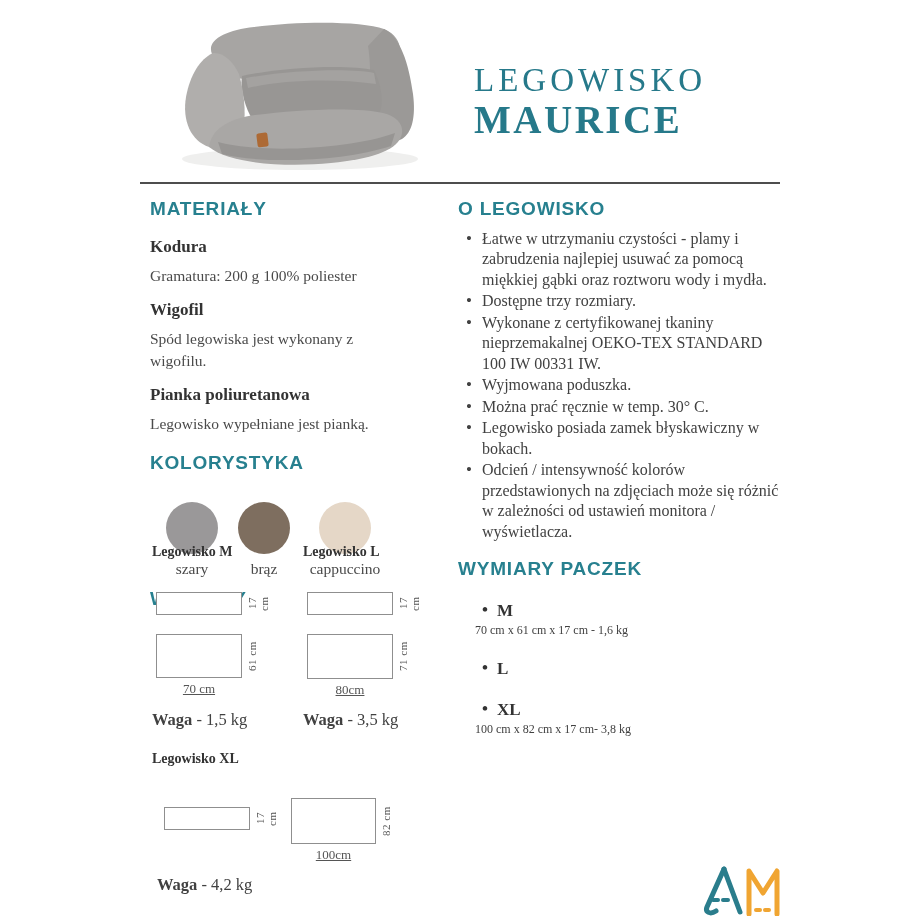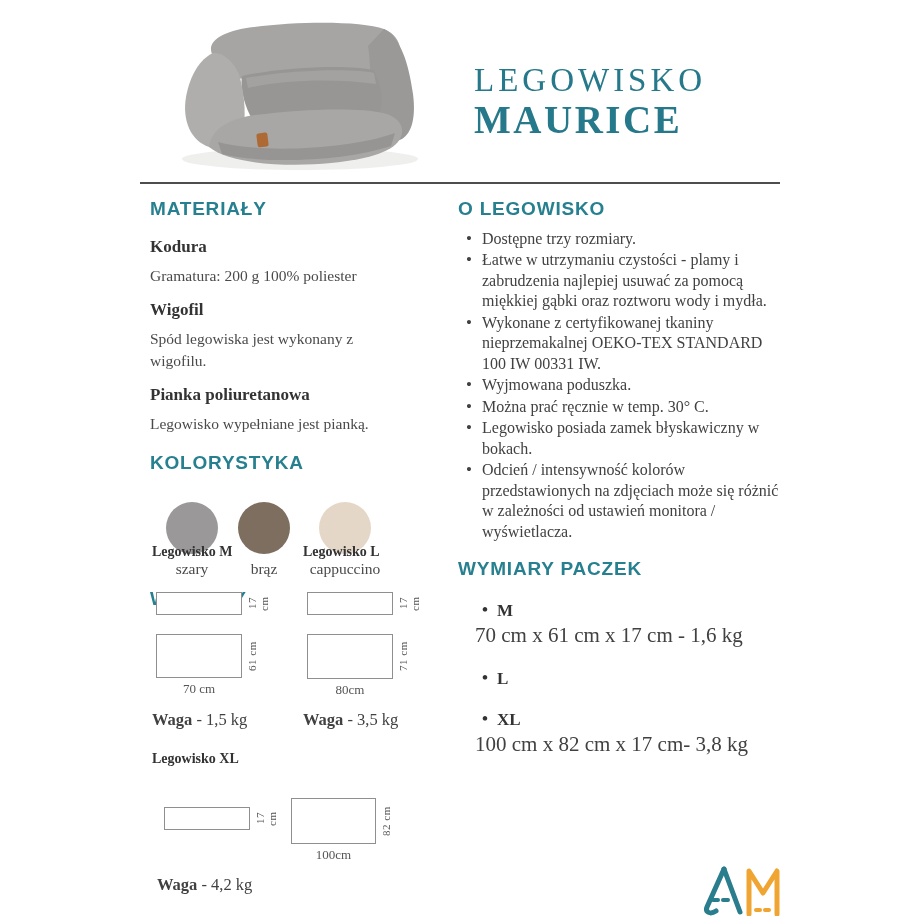--- a/index.html
+++ b/index.html
@@ -31,36 +31,36 @@
   .swatch-label { position:absolute; top:86px; font-size:15.5px; color:#4a4a4a; text-align:center; }
 
   .wymiary-h { margin-top:12px; }
 
   
   .diagrams { position:absolute; left:150px; top:540px; width:310px; height:370px; }
   .size-name { position:absolute; font-size:14px; font-weight:700; color:#333333; }
   .dim-rect { position:absolute; border:1px solid #8f8f8f; background:#ffffff; }
   .vlabel { position:absolute; writing-mode:vertical-rl; transform:rotate(180deg);
             font-size:11px; color:#555555; text-align:center; letter-spacing:0.5px; }
-  .wlabel { position:absolute; font-size:13px; color:#555555; text-align:center; }
+  .wlabel { position:absolute; font-size:13px; color:#555555; text-align:center;text-decoration:underline; }
   .waga { position:absolute; font-size:16.5px; color:#414141; }
   .waga b { font-weight:700; }
 
   
   .right-col { position:absolute; left:458px; top:198px; width:326px; }
   .oprod-list { list-style:none; margin-top:9px; }
   .oprod-list li { position:relative; padding-left:24px; font-size:16px; line-height:1.28;
                    color:#414141; margin-bottom:1px; }
   .oprod-list li::before { content:"\2022"; position:absolute; left:8px; top:-1px;
                            font-size:17px; color:#414141; }
   .paczek-h { margin-top:16px; }
   .pkg { margin-top:21px; }
   .pkg-head { position:relative; padding-left:39px; font-size:17px; font-weight:700; color:#333333; }
   .pkg-head::before { content:"\2022"; position:absolute; left:24px; top:-1px; font-size:17px; }
-  .pkg-dims { font-size:21px; color:#414141; padding-left:17px; margin-top:2px; }
+  .pkg-dims { font-size:12px; color:#414141; padding-left:17px; margin-top:2px; }
 
   
   .logo { position:absolute; left:698px; top:864px; width:88px; height:52px; }
 </style>
 </head>
 <body>
 
 <div class="page">
 
   <div class="bed-image">
@@ -145,22 +145,22 @@
     <div class="vlabel" style="left:104px; top:265px; height:27px;">17 cm</div>
     <div class="dim-rect" style="left:141px; top:258px; width:85px; height:46px;"></div>
     <div class="vlabel" style="left:230px; top:258px; height:46px;">82 cm</div>
     <div class="wlabel" style="left:141px; top:307px; width:85px;">100cm</div>
     <div class="waga" style="left:7px; top:335px;"><b>Waga</b><span> - 4,2 kg</span></div>
   </div>
 
   <div class="right-col">
     <div class="section-h">O LEGOWISKO</div>
     <ul class="oprod-list">
+      <li>Łatwe w utrzymaniu czystości - plamy i zabrudzenia najlepiej usuwać za pomocą miękkiej gąbki oraz roztworu wody i mydła.</li>
       <li>Dostępne trzy rozmiary.</li>
-      <li>Łatwe w utrzymaniu czystości - plamy i zabrudzenia najlepiej usuwać za pomocą miękkiej gąbki oraz roztworu wody i mydła.</li>
       <li>Wykonane z certyfikowanej tkaniny nieprzemakalnej OEKO-TEX STANDARD 100 IW 00331 IW.</li>
       <li>Wyjmowana poduszka.</li>
       <li>Można prać ręcznie w temp. 30° C.</li>
       <li>Legowisko posiada zamek błyskawiczny w bokach.</li>
       <li>Odcień / intensywność kolorów przedstawionych na zdjęciach może się różnić w zależności od ustawień monitora / wyświetlacza.</li>
     </ul>
 
     <div class="section-h paczek-h">WYMIARY PACZEK</div>
 
     <div class="pkg">

